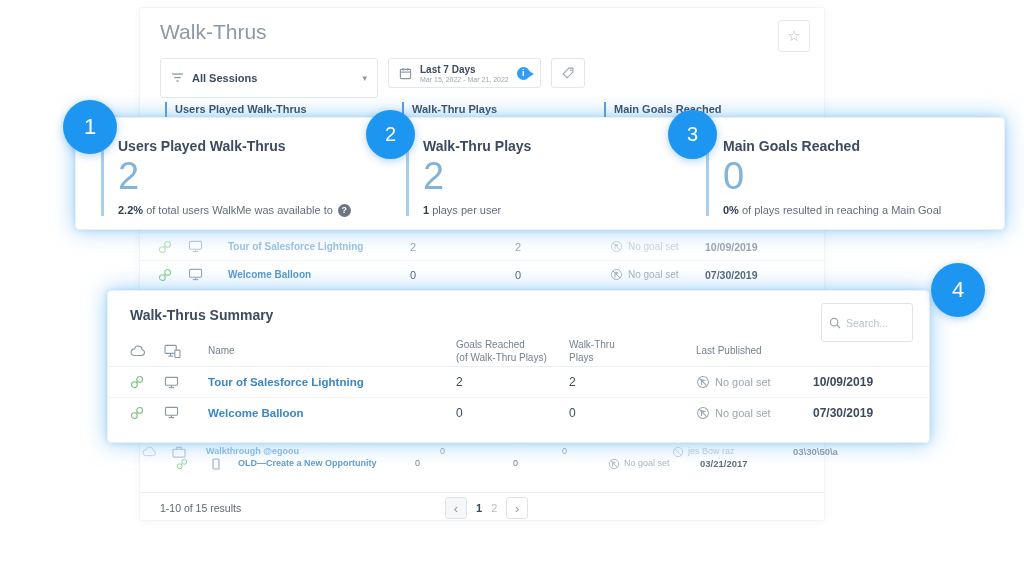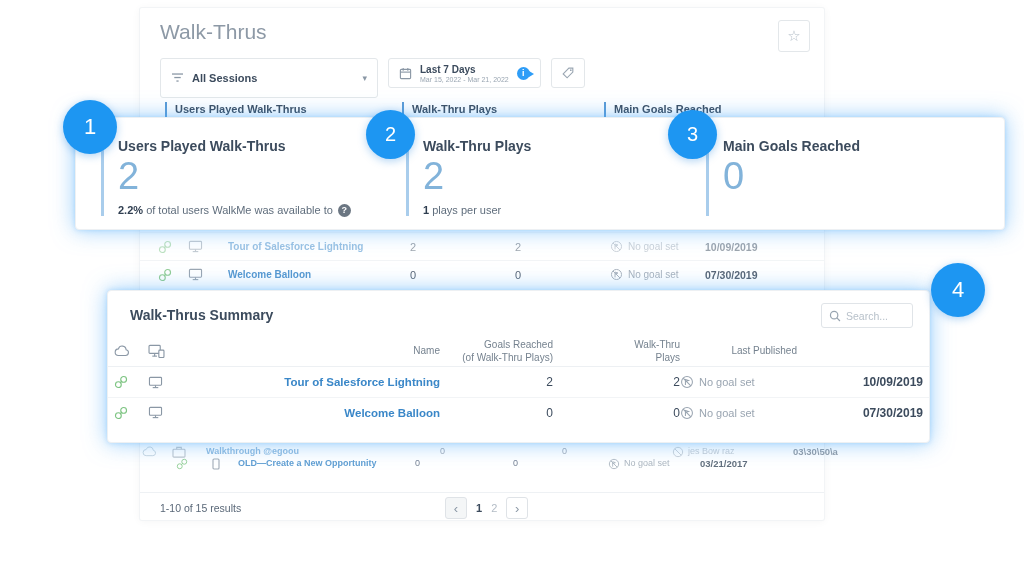--- a/index.html
+++ b/index.html
@@ -68,27 +68,27 @@
   .metric{position:absolute;top:20px;bottom:13px;border-left:3px solid #a9cdec;padding-left:14px;}
   .metric .mtitle{font-size:14px;font-weight:bold;color:#3c4b5d;}
   .metric .mval{font-size:38px;color:#82b3da;line-height:1.05;margin-top:3px;}
   .metric .mnote{font-size:11px;color:#5f6d7c;margin-top:7px;display:flex;align-items:center;gap:5px;white-space:nowrap;}
   .metric .mnote b{color:#2f3e50;}
   .help-dot{width:13px;height:13px;border-radius:50%;background:#6b7682;color:#fff;font-size:9px;
             font-weight:bold;display:inline-flex;align-items:center;justify-content:center;}
 
   .summary-card{left:107px;top:290px;width:823px;height:153px;}
   .sc-title{position:absolute;left:22px;top:16px;font-size:14px;font-weight:bold;color:#3c4b5d;}
-  .search{position:absolute;right:16px;top:12px;width:92px;height:25px;border:1px solid #e0e4e8;
+  .search{position:absolute;right:16px;top:12px;width:92px;height:39px;border:1px solid #e0e4e8;
           border-radius:3px;display:flex;align-items:center;padding:0 7px;gap:5px;background:#fff;}
   .search input{border:0;outline:0;width:100%;font-size:10.5px;color:#6a7684;background:transparent;
           font-family:"Liberation Sans",sans-serif;}
   .search input::placeholder{color:#b8c1ca;}
   .sc-grid{display:grid;grid-template-columns:34px 44px 248px 113px 127px 117px 1fr;
-           align-items:center;padding:0 6px;text-align:right;}
+           align-items:center;padding:0 22px;}
   .sc-hrow{position:absolute;left:0;right:0;top:44px;height:32px;border-bottom:1px solid #edf0f3;
            font-size:10px;color:#75828f;line-height:1.3;}
   .sc-hrow .h2l div{white-space:nowrap;}
   .sortc{font-size:8px;color:#8a97a5;}
   .sc-row{position:absolute;left:0;right:0;height:30px;}
   .sc-row1{top:76px;}
   .sc-row2{top:106px;border-top:1px solid #f2f4f6;}
   .sc-row .nm{font-size:11.5px;font-weight:bold;color:#3a87c8;}
   .sc-row .num{font-size:12px;color:#3c4b5d;}
   .sc-row .goalcell{font-size:11px;}
@@ -329,20 +329,23 @@
     <div class="metric" style="left:330px;width:280px">
       <div class="mtitle">Walk-Thru Plays</div>
       <div class="mval">2</div>
       <div class="mnote">
         <span><b>1</b><span> plays per user</span></span>
       </div>
     </div>
     <div class="metric" style="left:630px;width:285px">
       <div class="mtitle">Main Goals Reached</div>
       <div class="mval">0</div>
+      <div class="mnote">
+        <span><b>0%</b><span> of plays resulted in reaching a Main Goal</span></span>
+      </div>
     </div>
   </div>
 
   <div class="glow summary-card">
     <div class="sc-title">Walk-Thrus Summary</div>
 
     <div class="search">
       <span>
         <svg width="12" height="12" viewBox="0 0 14 14">
             <circle cx="6" cy="6" r="4.3" fill="none" stroke="#98a4b0" stroke-width="1.4"></circle>

